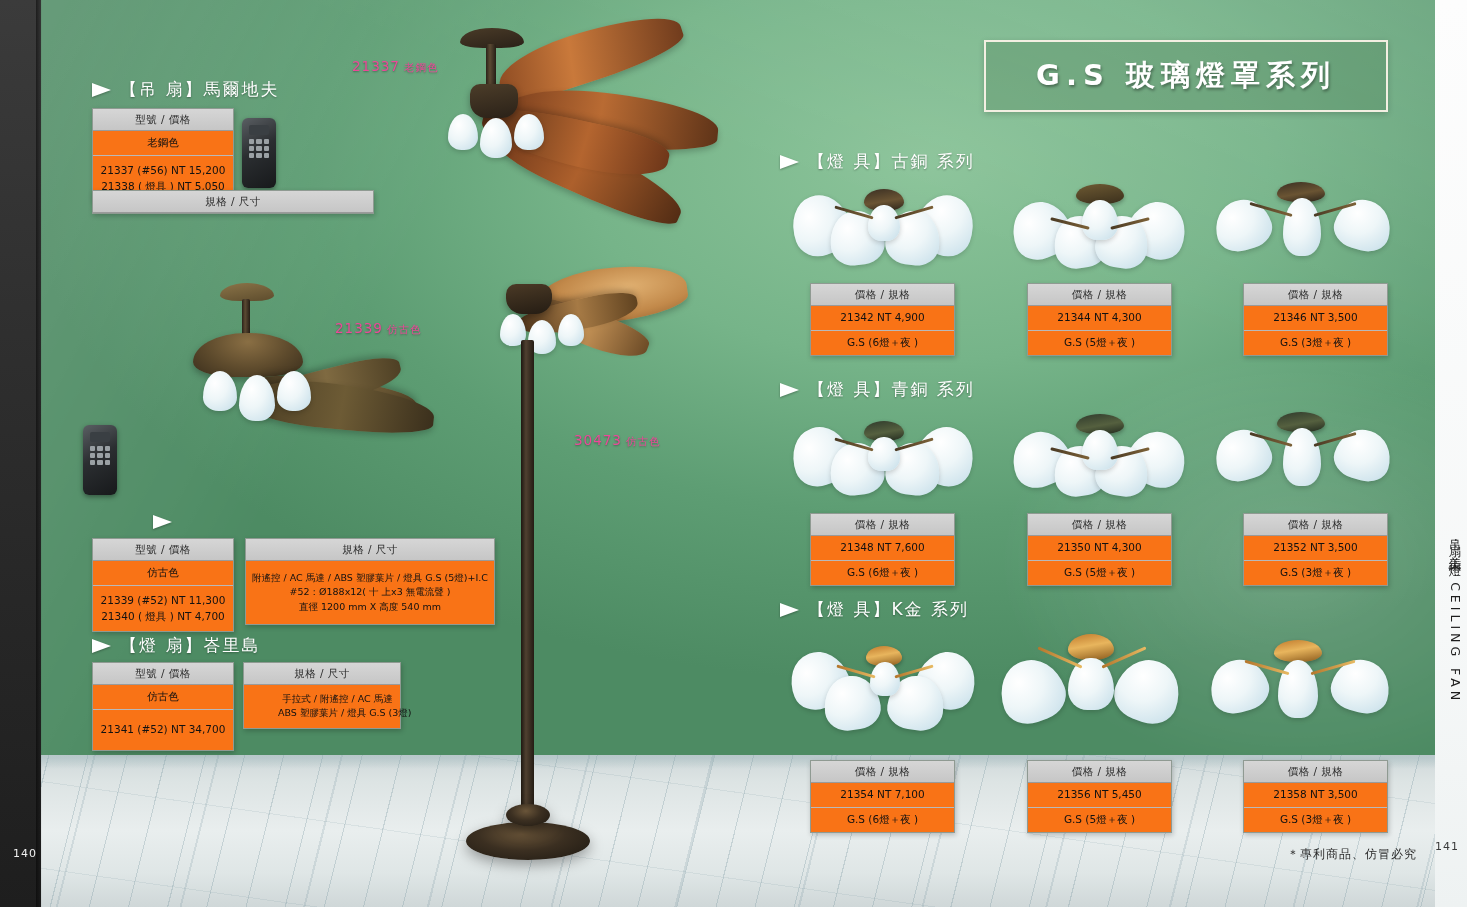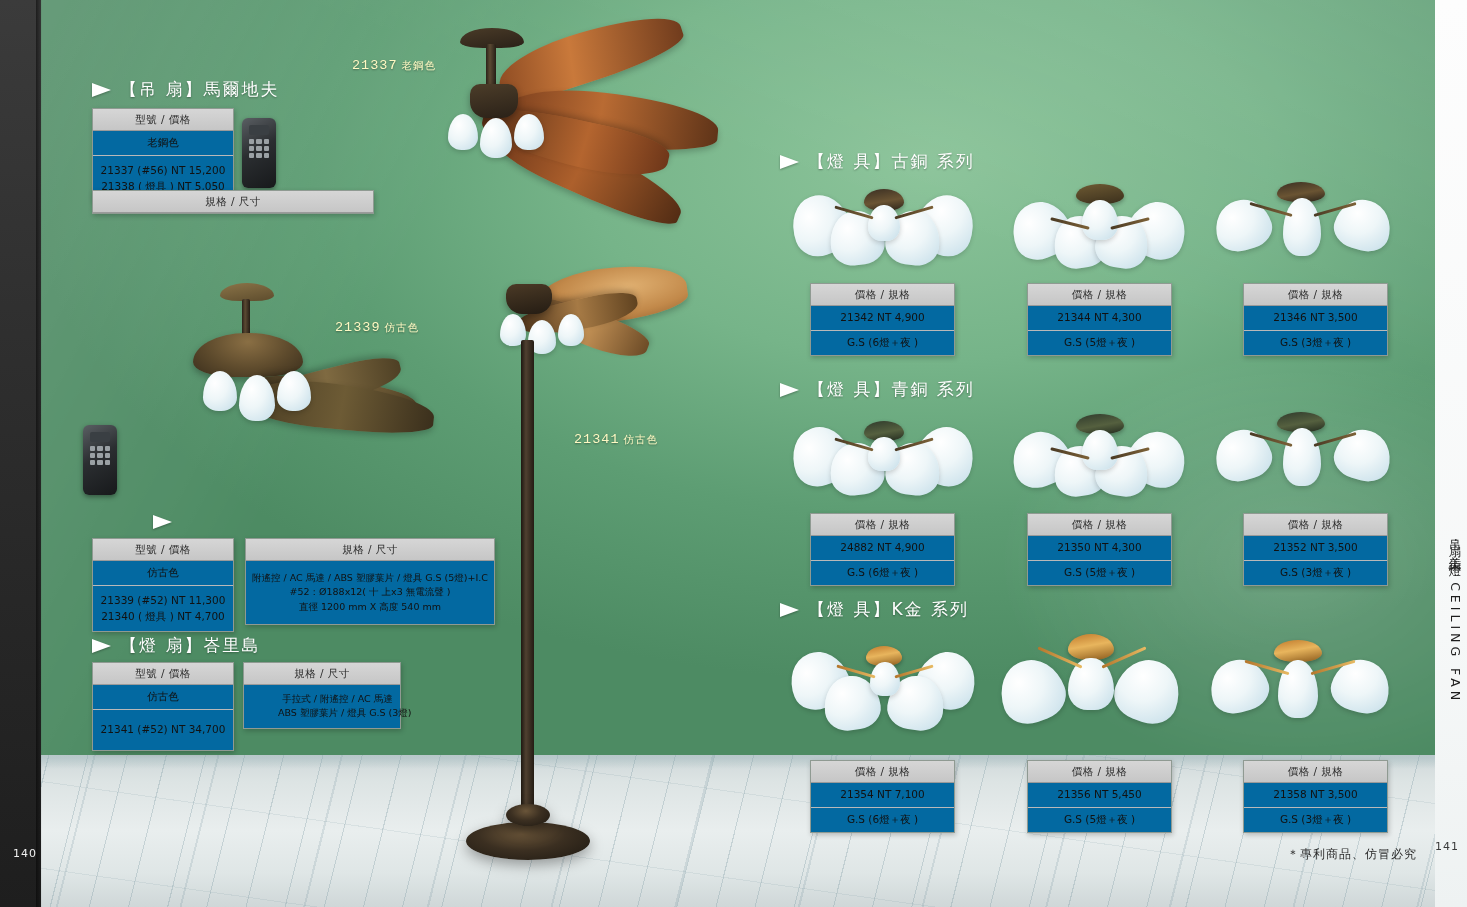--- a/index.html
+++ b/index.html
@@ -100,21 +100,21 @@
     font-size: 29px;
     font-weight: bold;
     letter-spacing: 6px;
     text-shadow: 1px 2px 3px rgba(0,0,0,.38);
   }
 
   
   .tbl {
     position: absolute;
     border: 1px solid #8f9a92;
-    background: #0369a1;
+    background: #f97316;
     box-shadow: 1px 2px 5px rgba(0,0,0,.22);
   }
   .tbl .th {
     background: linear-gradient(180deg,#d6d6d6 0%, #c6c6c6 100%);
     border-bottom: 1px solid #9a9a9a;
     text-align: center;
     font-size: 10.5px;
     color: #2a2a2a;
     padding: 4px 2px 3px;
     letter-spacing: .5px;
@@ -128,26 +128,25 @@
     line-height: 1.5;
   }
   .tbl .td:last-child { border-bottom: none; }
   .tbl .td.tall { padding: 7px 4px; }
   .tbl .td.left { text-align: left; padding-left: 12px; }
   .tbl .td .ln { display: block; white-space: nowrap; }
 
   
   .cap {
     position: absolute;
-    color: #fef9c3;
+    color: #ec4899;
     font-size: 12px;
     letter-spacing: 1px;
     text-shadow: 0 1px 2px rgba(0,0,0,.35);
     white-space: nowrap;
-    font-family: Liberation Mono, monospace;
   }
   .cap .num { font-size: 13.5px; }
   .cap .clr { font-size: 10.5px; margin-left: 4px; }
 
   
   .remote {
     position: absolute;
     background: linear-gradient(150deg,#5a5f63 0%, #2b2e31 45%, #17191b 100%);
     border-radius: 6px;
     box-shadow: 0 2px 5px rgba(0,0,0,.4);
@@ -256,20 +255,23 @@
 <div id="page">
 
   <div class="wall">
     <div class="wall-sheen"></div>
   </div>
   <div class="floor"></div>
   <div class="left-dark"></div>
   <div class="left-dark-edge"></div>
   <div class="right-white"></div>
 
+  <div class="banner">
+    <span>G.S 玻璃燈罩系列</span>
+  </div>
 
   <div class="fan" style="left:300px; top:22px; width:420px; height:240px;">
     <div class="canopy" style="left:160px; top:6px; width:64px; height:20px; background:linear-gradient(170deg,#4a3b28,#2a2118);"></div>
     <div class="downrod" style="left:186px; top:22px; width:10px; height:44px;"></div>
 
     <div class="blade" style="left:200px; top:38px; width:190px; height:50px; transform:rotate(-18deg); transform-origin:0 50%;
                 background:linear-gradient(100deg,#8c4a22,#c9793b 40%,#6e3a1c);
                 border-radius:50% 70% 60% 40% / 60% 60% 40% 40%;"></div>
     <div class="blade" style="left:204px; top:62px; width:215px; height:54px; transform:rotate(5deg); transform-origin:0 50%;
                 background:linear-gradient(95deg,#7a3e1d,#b96b33 45%,#5e3318);
@@ -369,21 +371,21 @@
       <div class="shade tulip" style="width:28px;height:34px;margin-top:6px;"></div>
       <div class="shade tulip" style="width:26px;height:32px;"></div>
     </div>
     <div class="downrod" style="left:101px; top:70px; width:13px; height:500px;
                 background:linear-gradient(90deg,#1e1811,#4f4030 38%,#241c14);"></div>
     <div class="fanbase" style="left:46px; top:552px; width:124px; height:38px;"></div>
     <div class="fanbase" style="left:86px; top:534px; width:44px; height:22px;"></div>
   </div>
 
   <div class="cap" style="left:574px; top:432px;">
-    <span class="num">21341</span><span class="clr">仿古色</span>
+    <span class="num">30473</span><span class="clr">仿古色</span>
   </div>
 
   <div class="sec-head" style="left:92px; top:515px;flex-direction:column;">
     <span class="arrow"></span>
     <span>【吊 扇】邁阿密</span>
   </div>
 
   <div class="remote" style="left:83px; top:425px; width:34px; height:70px;">
     <div class="screen"></div>
     <div class="pad">
@@ -503,21 +505,21 @@
     <div class="shade bell" style="left:126px;top:12px; width:58px; height:58px; transform:rotate(20deg);"></div>
     <div class="shade bell" style="left:96px; top:28px; width:54px; height:52px; transform:rotate(8deg);"></div>
     <div class="hub green" style="left:74px; top:6px; width:40px; height:20px;"></div>
     <div class="shade bell" style="left:78px; top:22px; width:32px; height:34px;"></div>
     <div class="arm" style="left:44px; top:28px; width:40px; transform:rotate(16deg);"></div>
     <div class="arm" style="left:104px;top:28px; width:40px; transform:rotate(-16deg);"></div>
   </div>
 
   <div class="tbl" style="left:810px; top:513px; width:145px;">
     <div class="th">價格 / 規格</div>
-    <div class="td">24882  NT 4,900</div>
+    <div class="td">21348  NT 7,600</div>
     <div class="td">G.S (6燈＋夜 )</div>
   </div>
 
   <div class="lampgrp" style="left:1010px; top:412px; width:180px; height:88px;">
     <div class="shade bell" style="left:2px;  top:20px; width:58px; height:54px; transform:rotate(-22deg);"></div>
     <div class="shade bell" style="left:44px; top:34px; width:52px; height:50px; transform:rotate(-9deg);"></div>
     <div class="shade bell" style="left:118px;top:20px; width:58px; height:54px; transform:rotate(22deg);"></div>
     <div class="shade bell" style="left:86px; top:34px; width:52px; height:50px; transform:rotate(9deg);"></div>
     <div class="hub green" style="left:66px; top:2px; width:48px; height:20px;"></div>
     <div class="shade bell" style="left:72px; top:18px; width:36px; height:40px;"></div>

